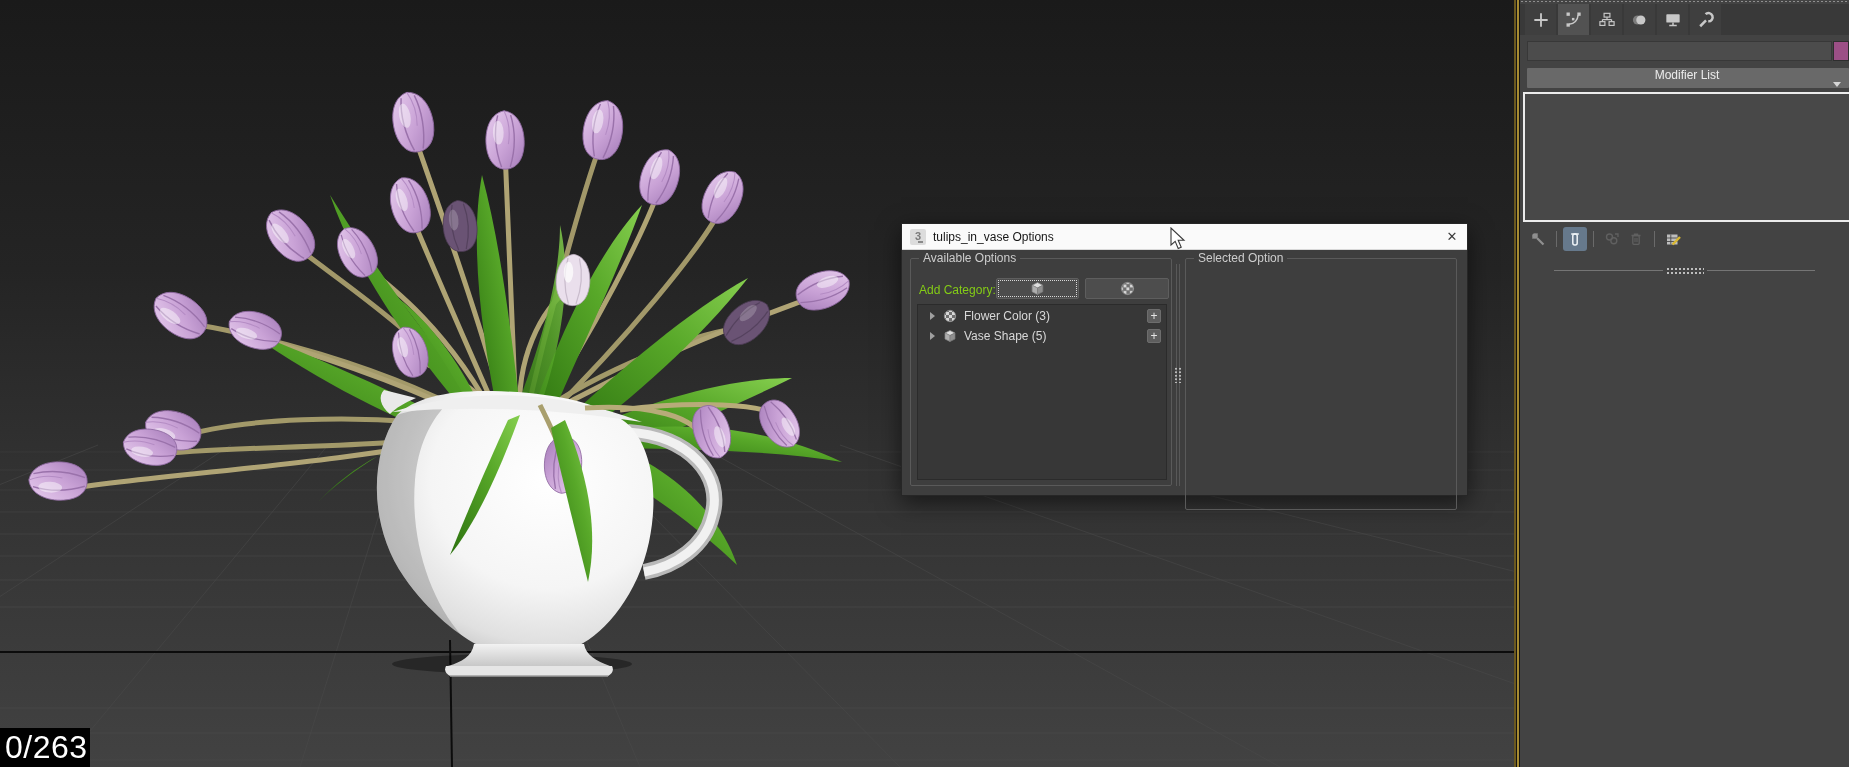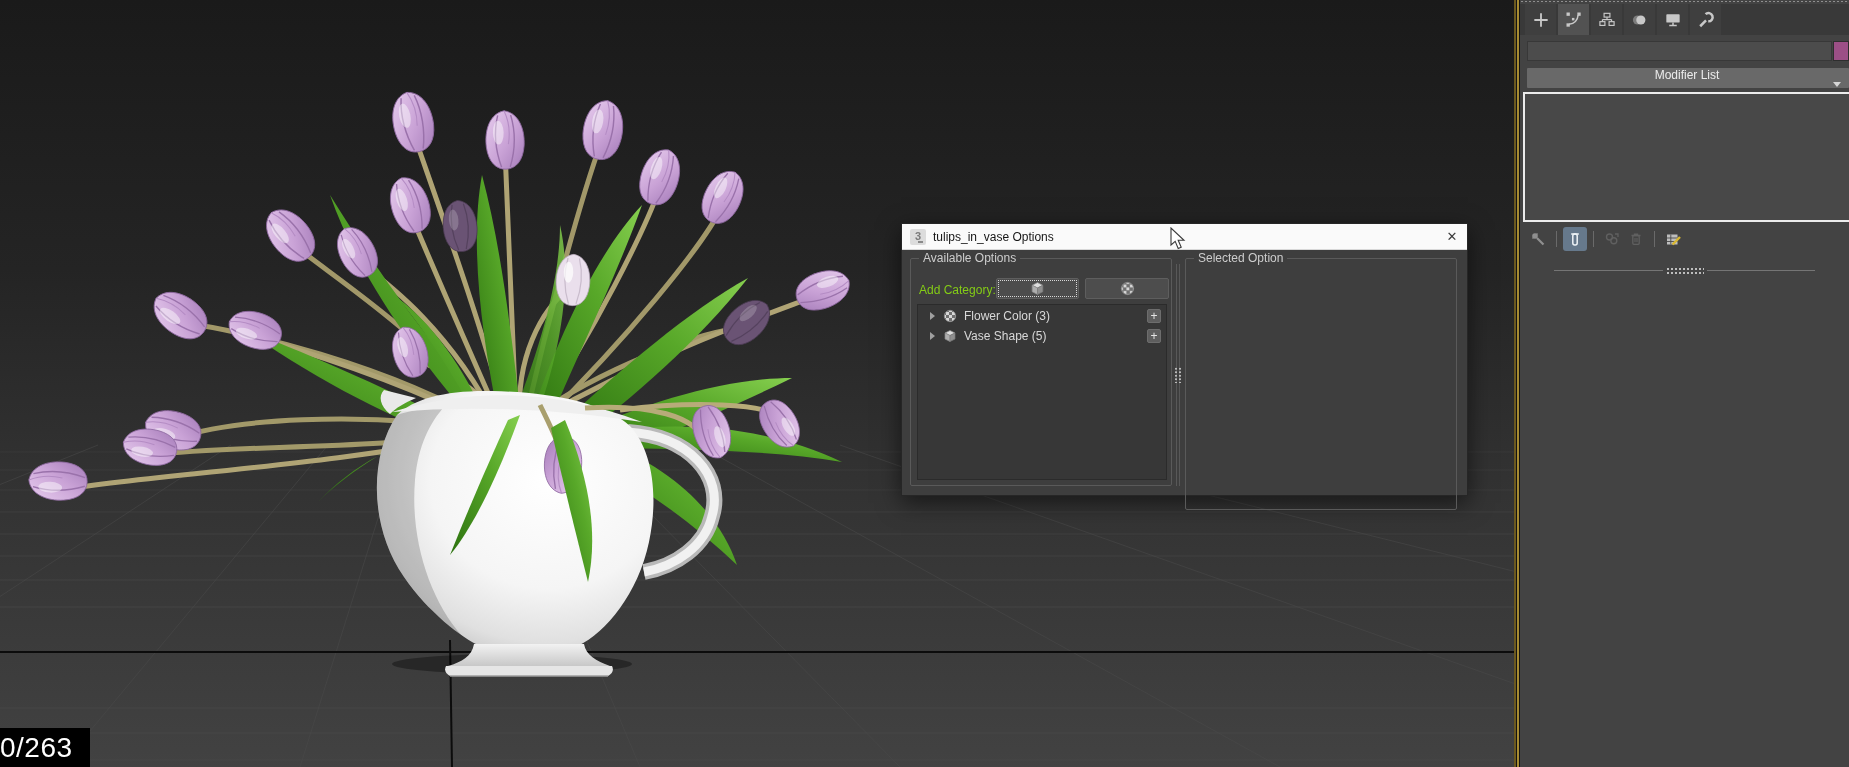--- a/index.html
+++ b/index.html
@@ -4,21 +4,21 @@
 <style>
   * { margin:0; padding:0; box-sizing:border-box; }
   html,body { width:1849px; height:767px; background:#222; }
   body { font-family:"Liberation Sans", sans-serif; }
   #screen { position:relative; width:1849px; height:767px; overflow:hidden; background:#2b2b2b; }
   .abs { position:absolute; }
 
   
   #viewport { left:0; top:0; width:1514px; height:767px; }
   #frame-counter { left:0; top:728px; width:90px; height:39px; background:#000;
-    color:#fff; font-size:28px; line-height:39px; letter-spacing:.5px; }
+    color:#fff; font-size:32px; line-height:39px; padding-left:5px; letter-spacing:.5px; }
 
   
   #dialog { left:901px; top:223px; width:567px; height:273px; background:#3e3e3e;
     border:1px solid #262626; box-shadow:0 7px 22px rgba(0,0,0,.55); font-size:12px; color:#d2d2d2; }
   #dialog-titlebar { left:0; top:0; width:100%; height:26px; background:#fafafa; border-bottom:1px solid #d8d8d8; }
   #dialog-app-icon { left:8px; top:5px; width:16px; height:16px; background:#dcdcdc; border-radius:2px;
     color:#7a7a7a; font-weight:bold; font-size:11px; text-align:center; line-height:15px; }
   #dialog-app-icon::after { content:""; position:absolute; left:8px; bottom:2px; width:5px; height:2px; background:#8a8a8a; }
   #dialog-title { left:31px; top:0; height:14px; line-height:26px; color:#161616; }
   #dialog-close { right:5px; top:3px; width:20px; height:20px; color:#3c3c3c; font-size:13px;

